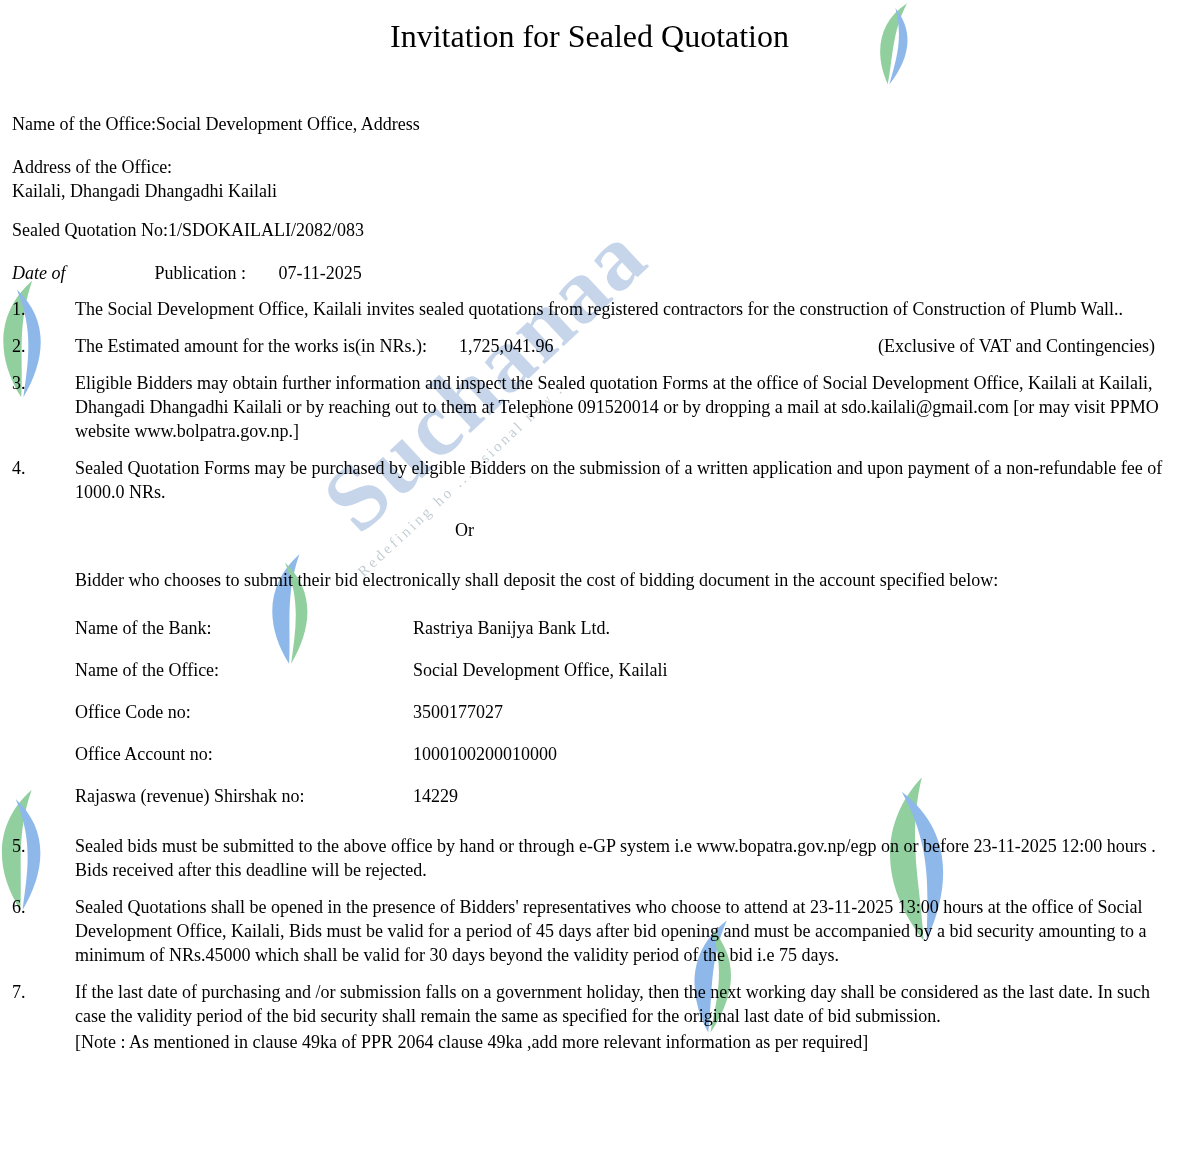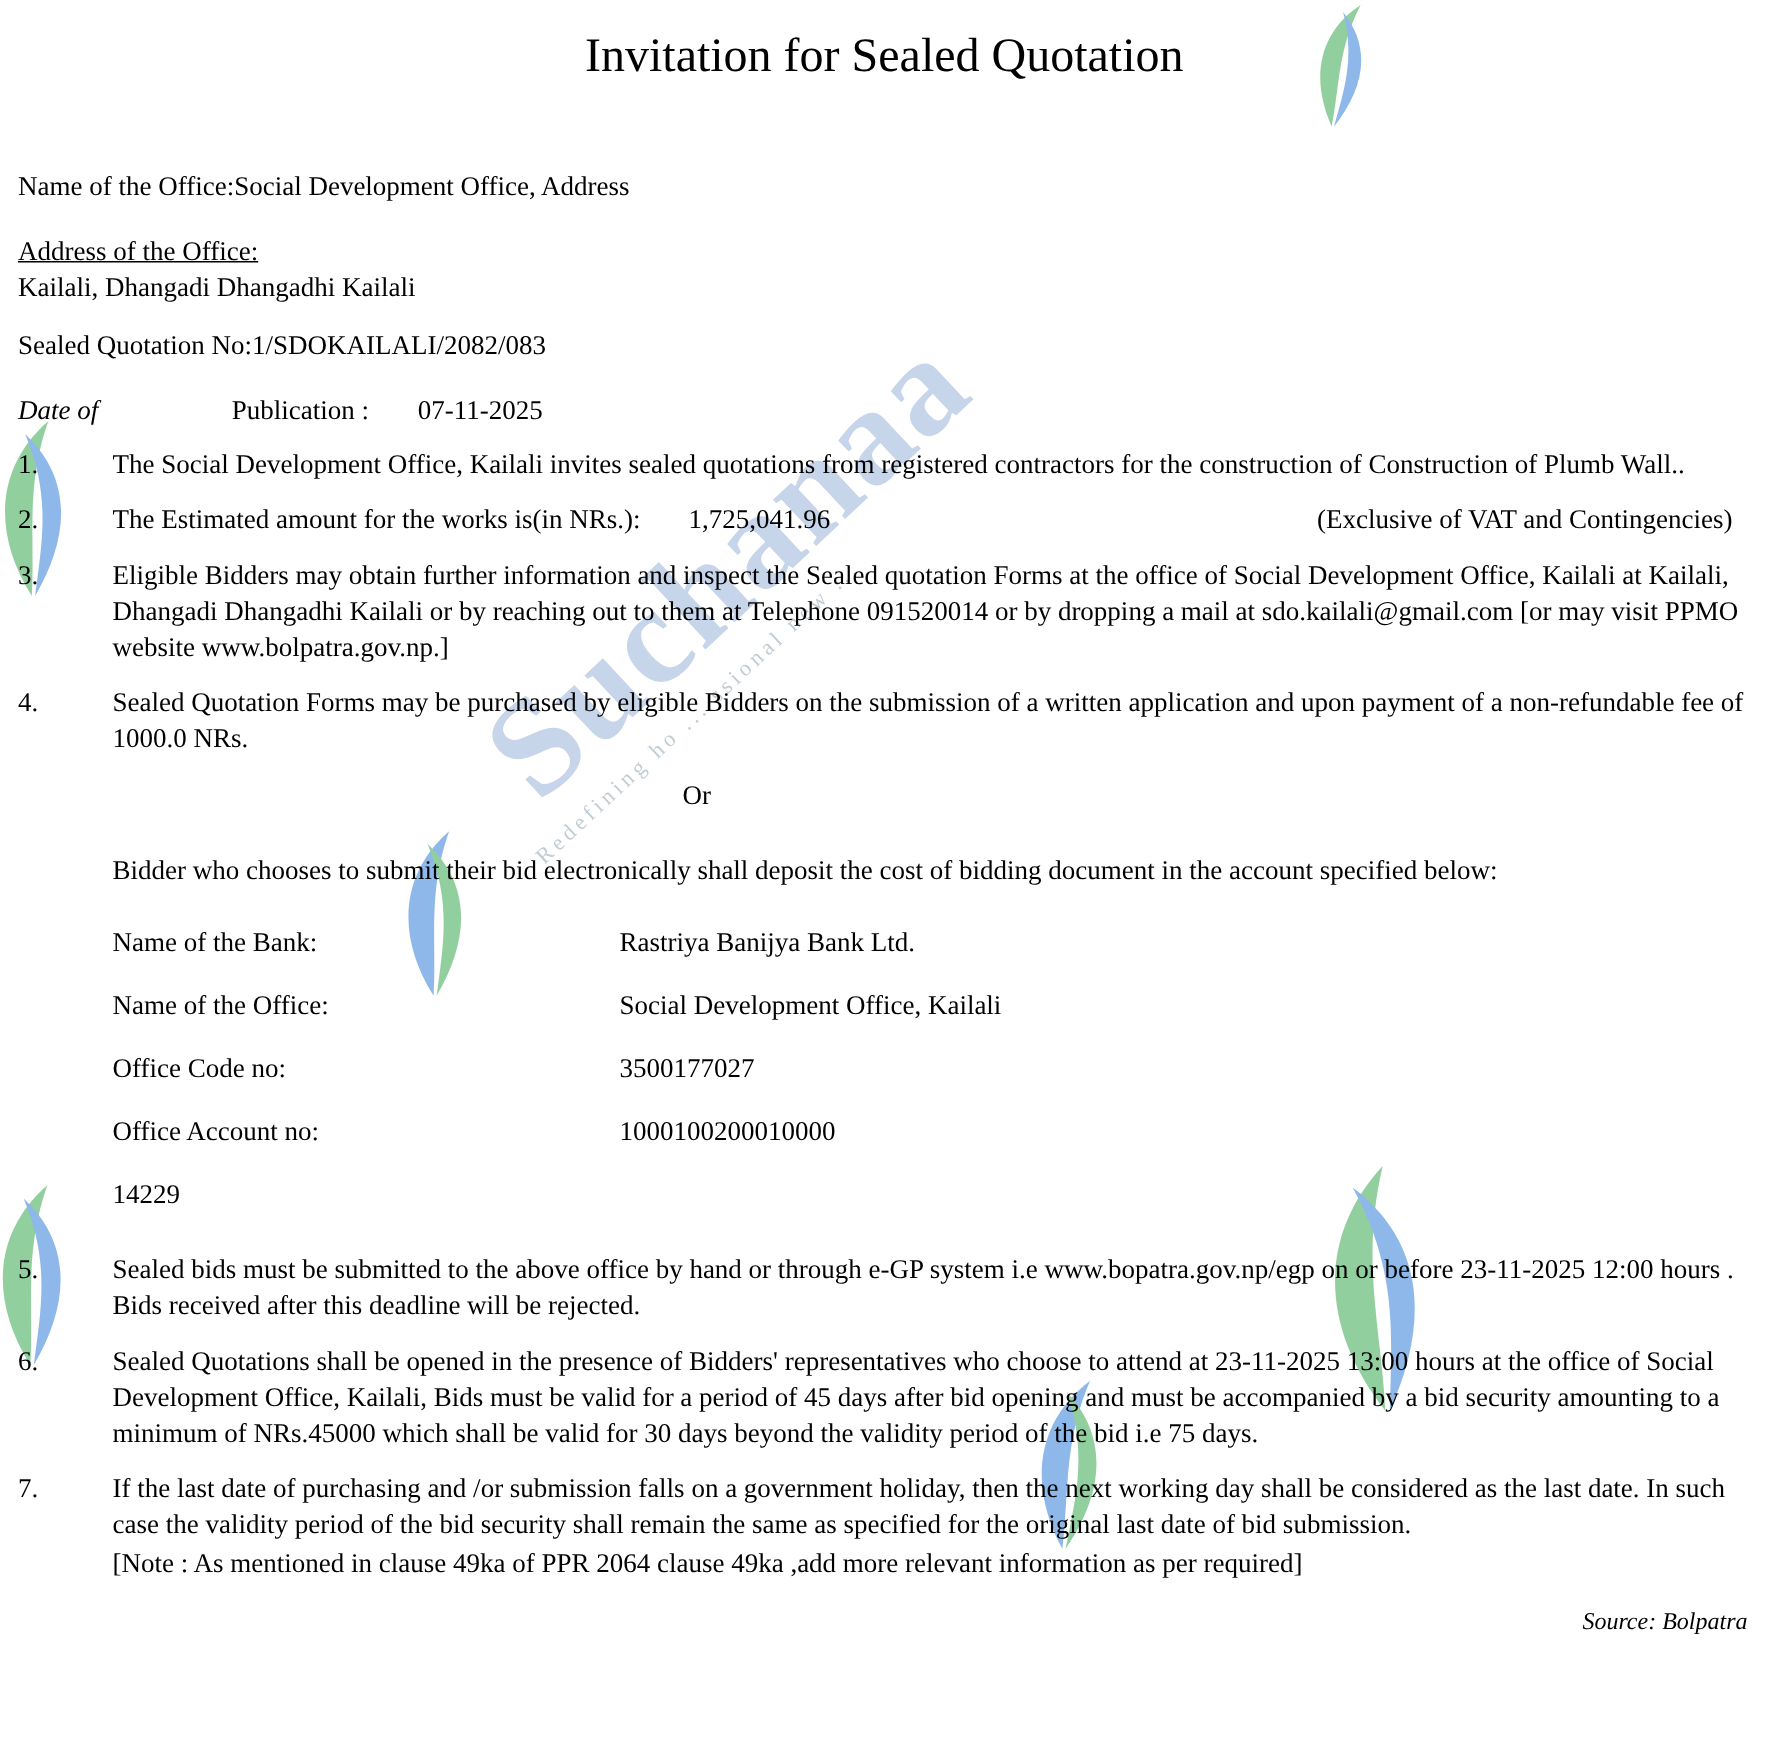--- a/index.html
+++ b/index.html
@@ -44,21 +44,21 @@
   
   .content { position:relative; z-index:1; padding:14px 14px 6px 12px; }
   h1.doc-title {
     text-align:center;
     font-size:32px;
     line-height:40px;
     font-weight:400;
     margin:2px 0 56px 0;
   }
   .line { margin-bottom:19px; }
-  .addr-label { margin-bottom:0;text-decoration:underline; }
+  .addr-label { margin-bottom:0; }
   .addr-value { margin-bottom:15px; }
   .date-line { margin-bottom:12px; }
   .date-of { display:inline-block; width:138px;font-style:italic; }
   .pub-date { margin-left:28px; }
 
   .item { display:flex; margin-bottom:13px; }
   .item .num { flex:0 0 63px; }
   .item .itext { flex:1 1 auto; }
   .amount-row { display:flex; width:100%; }
   .amount { margin-left:32px; }
@@ -185,20 +185,21 @@
       </div>
       <div class="bank-row">
         <span class="bank-label">Office Code no:</span>
         <span class="bank-value">3500177027</span>
       </div>
       <div class="bank-row">
         <span class="bank-label">Office Account no:</span>
         <span class="bank-value">1000100200010000</span>
       </div>
       <div class="bank-row">
+        <span class="bank-label">Rajaswa (revenue) Shirshak no:</span>
         <span class="bank-value">14229</span>
       </div>
     </div>
 
     <div class="item">
       <span class="num">5.</span>
       <div class="itext">Sealed bids must be submitted to the above office by hand or through e-GP system i.e www.bopatra.gov.np/egp on or before 23-11-2025 12:00 hours . Bids received after this deadline will be rejected.</div>
     </div>
 
     <div class="item">
@@ -207,16 +208,15 @@
     </div>
 
     <div class="item">
       <span class="num">7.</span>
       <div class="itext">
         <div>If the last date of purchasing and /or submission falls on a government holiday, then the next working day shall be considered as the last date. In such case the validity period of the bid security shall remain the same as specified for the original last date of bid submission.</div>
         <div class="item-note">[Note : As mentioned in clause 49ka of PPR 2064 clause 49ka ,add more relevant information as per required]</div>
       </div>
     </div>
 
-    <p class="source">Source: Bolpatra</p>
 
   </div>
 </div>
 
 </body></html>

